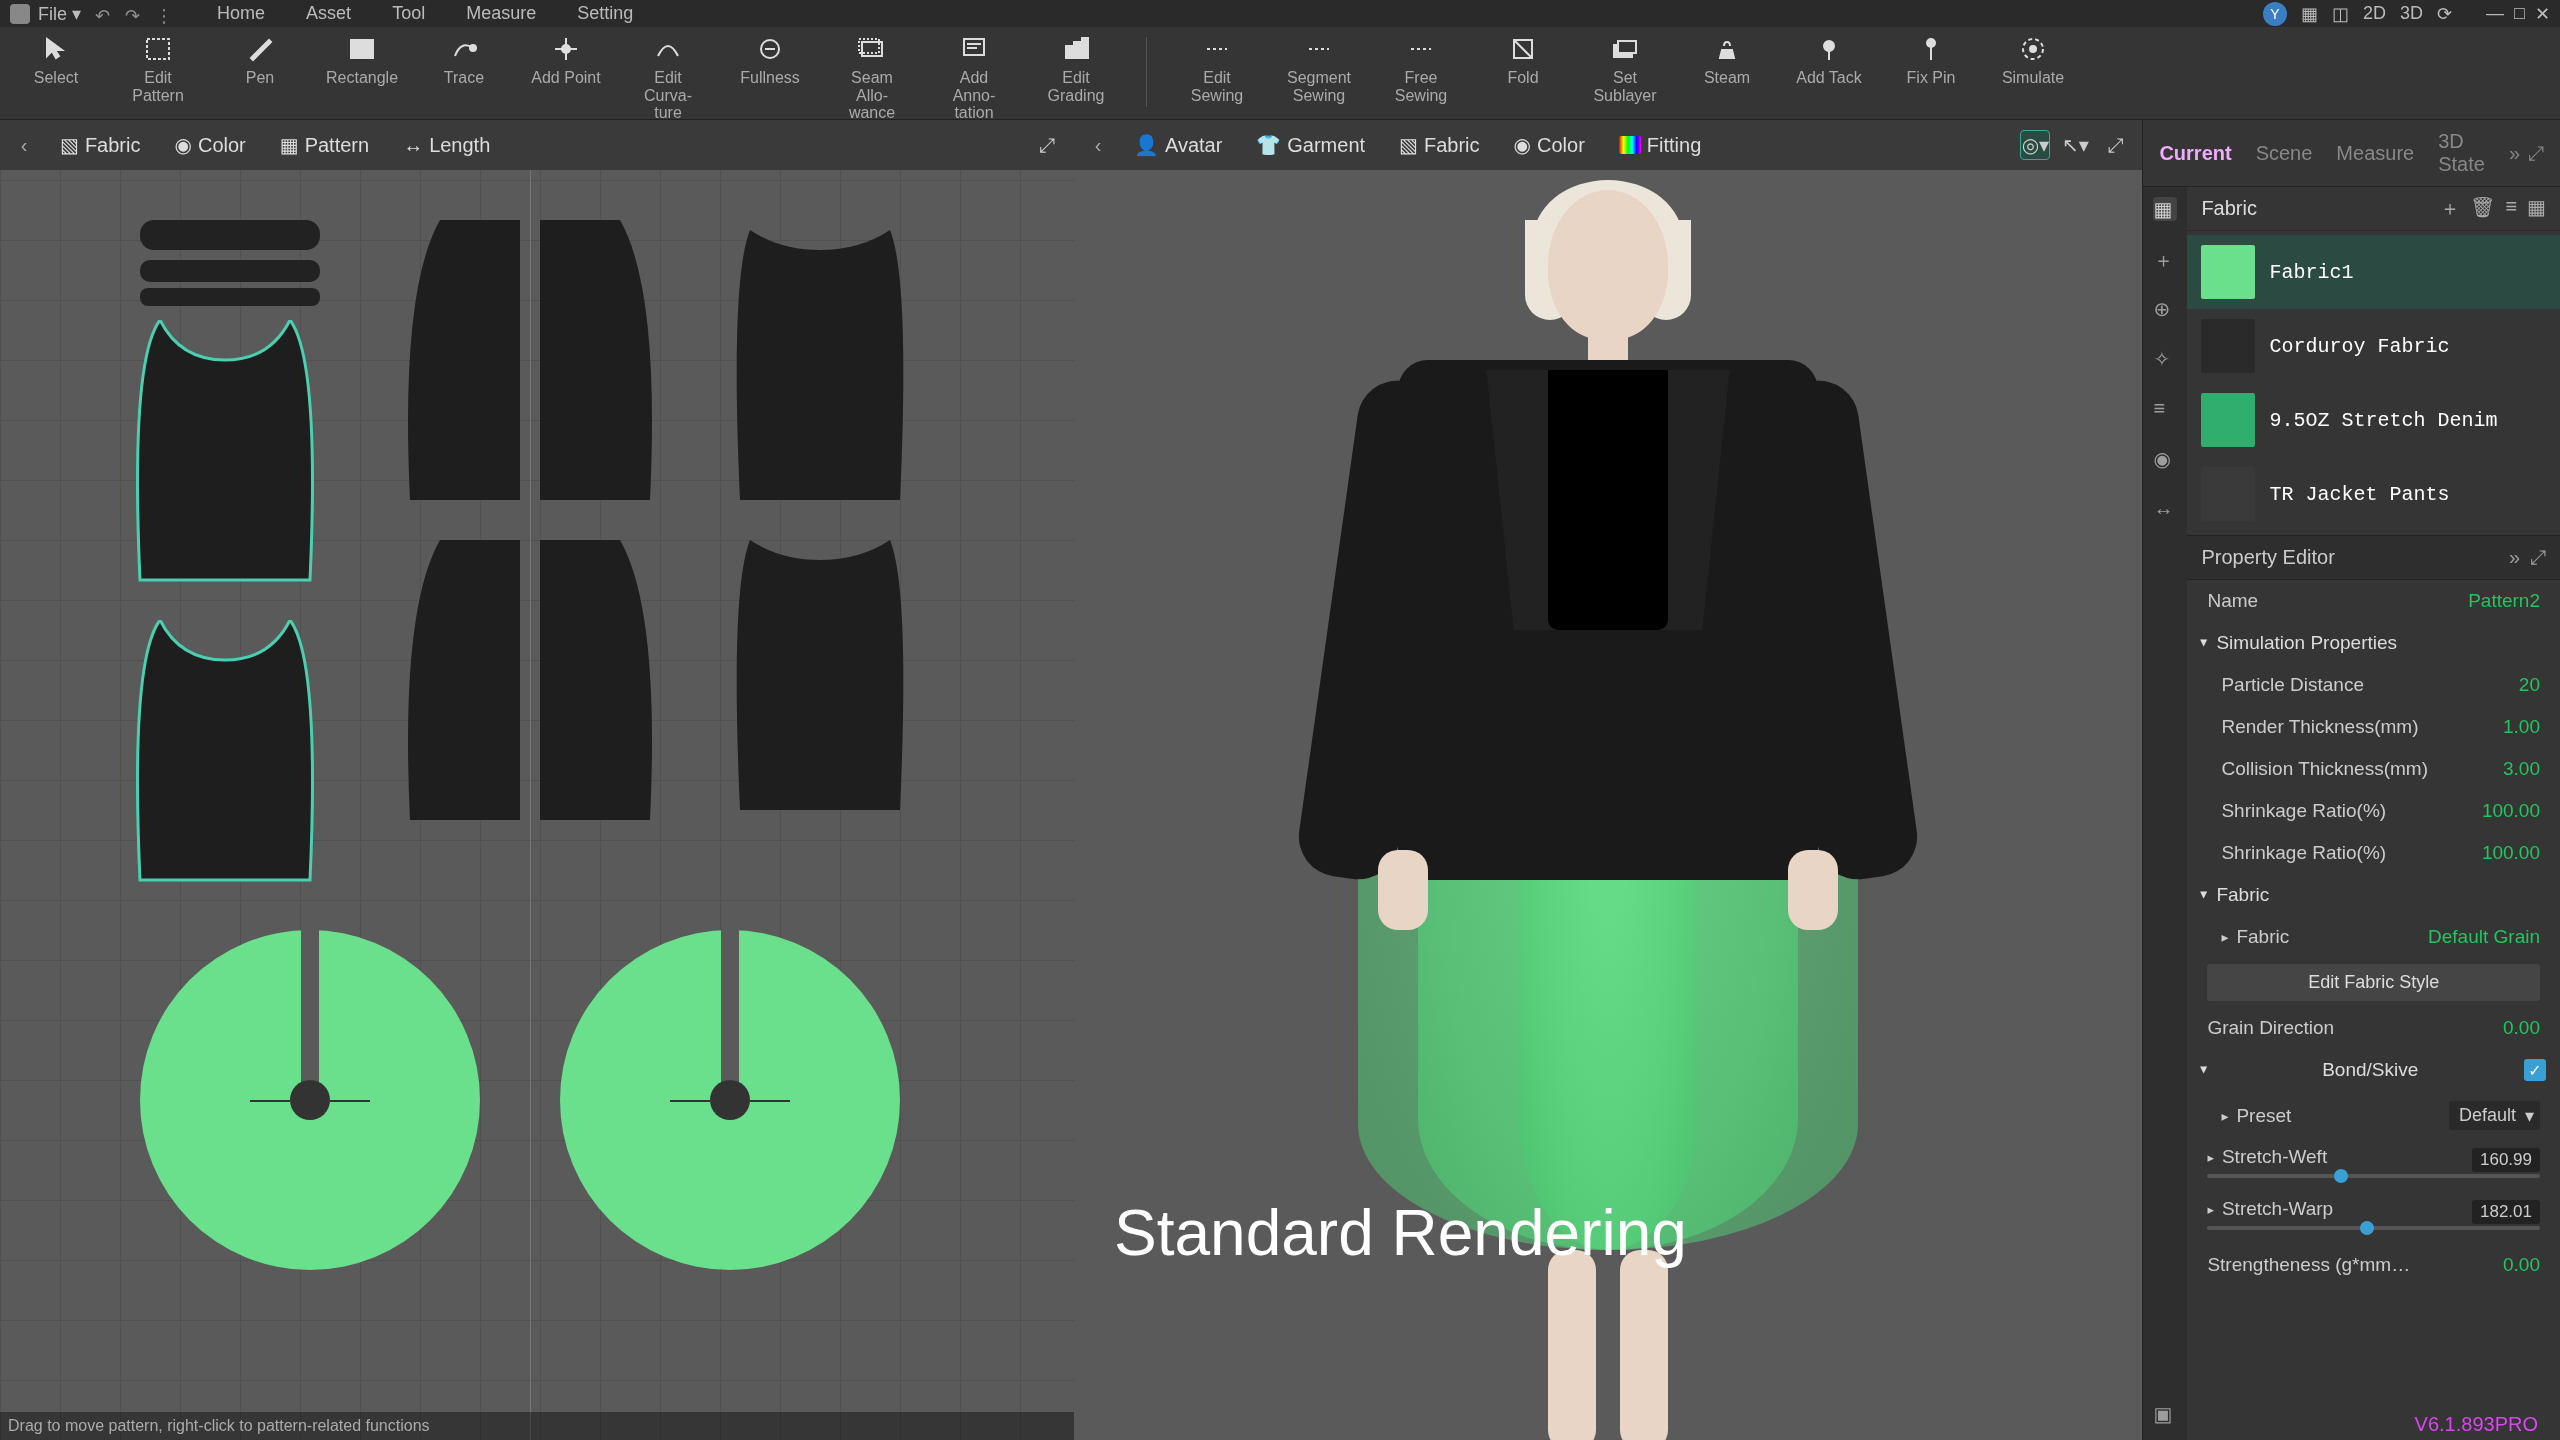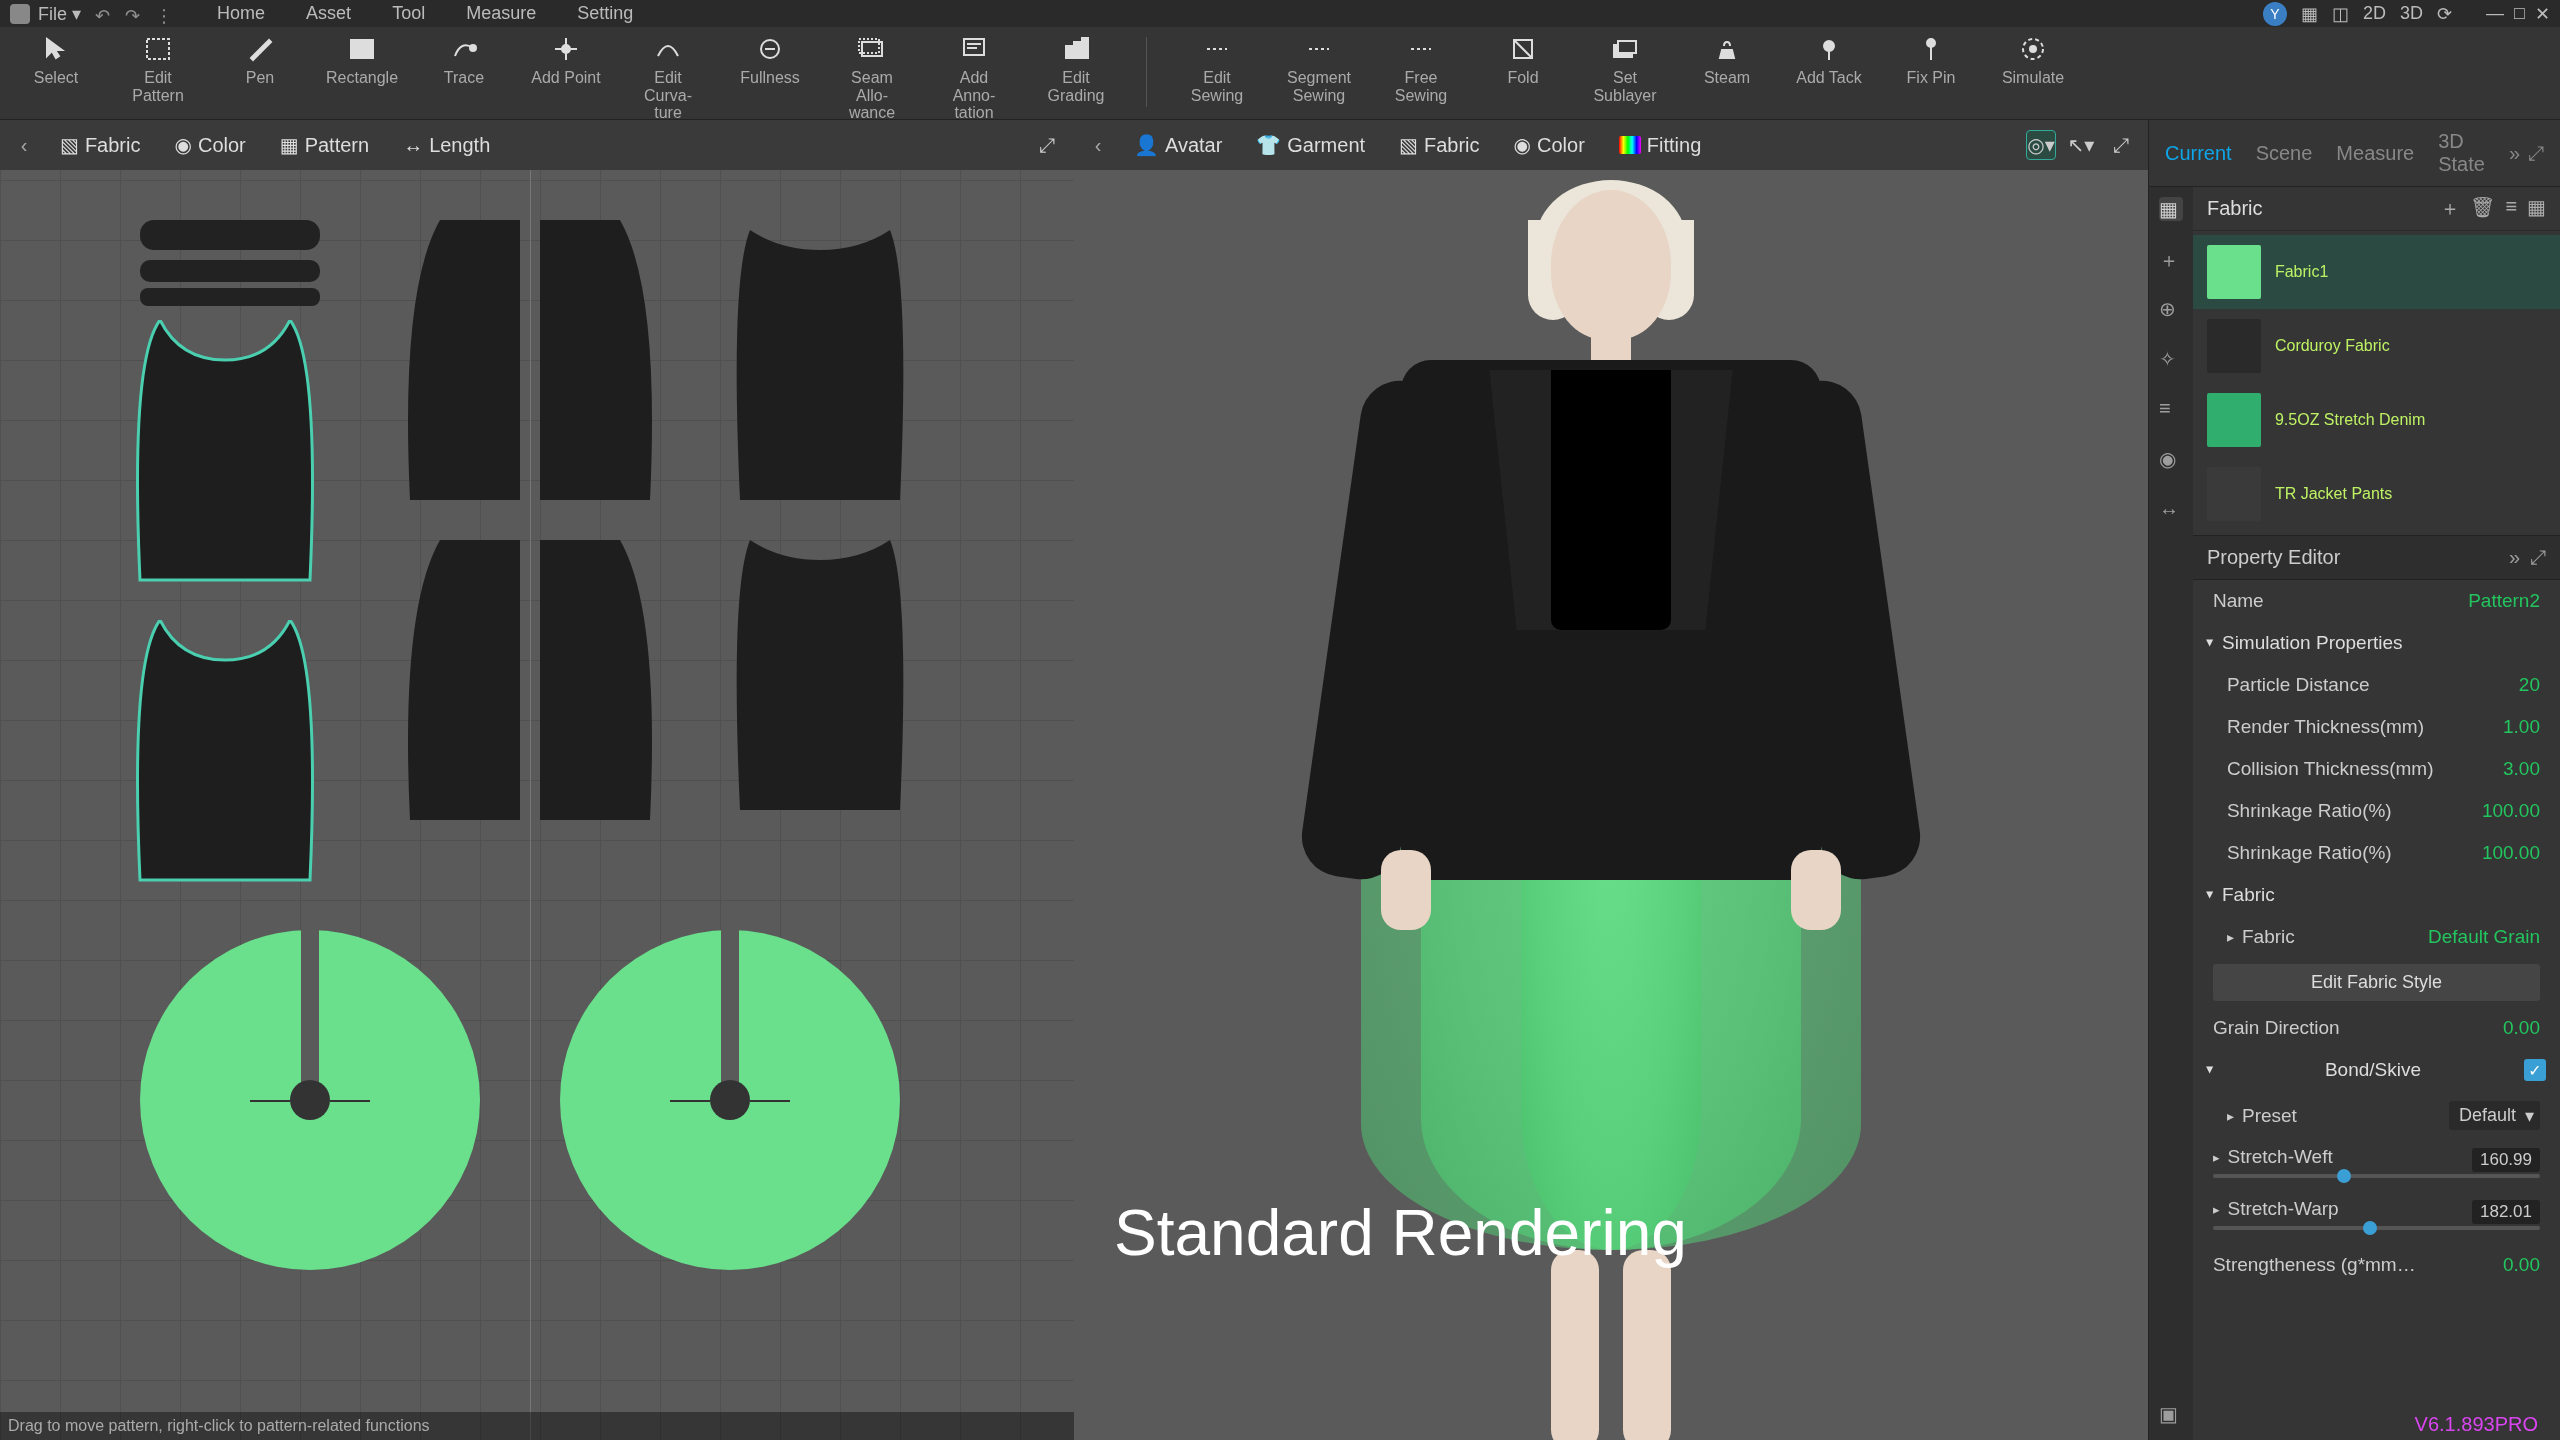--- a/index.html
+++ b/index.html
@@ -73,36 +73,36 @@
 .skirt3d .l3{ top:40px; width:500px; height:420px; opacity:.55;}
 .legs{ position:absolute; top:1060px; left:50%; transform:translateX(-50%); width:160px; height:230px;}
 .leg{ position:absolute; top:0; width:48px; height:200px; background:#e8d5c5; border-radius:20px;}
 .leg.l{left:20px;} .leg.r{right:20px;}
 
 .render-label { position:absolute; bottom:170px; left:40px; font-size:64px; color:#fff; font-weight:400; }
 
 
 .rtabs { display:flex; gap:24px; padding:10px 16px; font-size:20px; border-bottom:1px solid #222; align-items:center; }
 .rtabs span { color:#888; cursor:pointer; }
-.rtabs span.active { color:#0ea5e9; }
+.rtabs span.active { color:#f0abfc;font-weight:bold; }
 .rtabs .rarrow { margin-left:auto; display:flex; gap:8px; }
 
 .rbody { flex:1; display:flex; overflow:hidden; }
 .rstrip { width:44px; background:#2e2e2e; display:flex; flex-direction:column; align-items:center; padding-top:10px; gap:26px; }
 .rstrip .sicon { width:24px; height:24px; opacity:.7; cursor:pointer; }
 .rstrip .sicon.active { opacity:1; background:#444; border-radius:4px; }
 
 .rcontent { flex:1; display:flex; flex-direction:column; overflow-y:auto; }
 .section-head { display:flex; align-items:center; padding:8px 14px; font-size:20px; color:#ddd; border-bottom:1px solid #2a2a2a; }
 .section-head .hicons { margin-left:auto; display:flex; gap:10px; opacity:.7; }
 .fabric-list { padding:4px 0; }
 .fabric-item { display:flex; align-items:center; gap:14px; padding:10px 14px; cursor:pointer; }
 .fabric-item.sel { background:#2a4a42; }
 .swatch { width:54px; height:54px; border-radius:2px; }
-.fabric-item span { font-size:16px; color:#bef264; }
+.fabric-item span { font-size:20px; color:#ffffff;font-family:Liberation Mono, monospace; }
 
 .prop-head { display:flex; align-items:center; padding:10px 14px; background:#2e2e2e; font-size:20px; border-top:1px solid #222; border-bottom:1px solid #222; }
 .prop-head .hicons{ margin-left:auto; display:flex; gap:10px; opacity:.7;}
 .prop-row { display:flex; align-items:center; padding:10px 20px; font-size:19px; color:#ccc; }
 .prop-row .val { margin-left:auto; color:#22c55e; }
 .prop-group { display:flex; align-items:center; padding:10px 14px; font-size:19px; color:#ddd; }
 .prop-group::before { content:'▸'; margin-right:8px; font-size:14px; transform:rotate(90deg); display:inline-block; }
 .editbtn { margin:6px 20px; padding:8px; background:#454545; text-align:center; border-radius:3px; color:#ddd; font-size:18px; cursor:pointer; }
 .slider-row { padding:6px 20px 14px; }
 .slider-row .lbl { display:flex; align-items:center; font-size:19px; margin-bottom:6px;}

